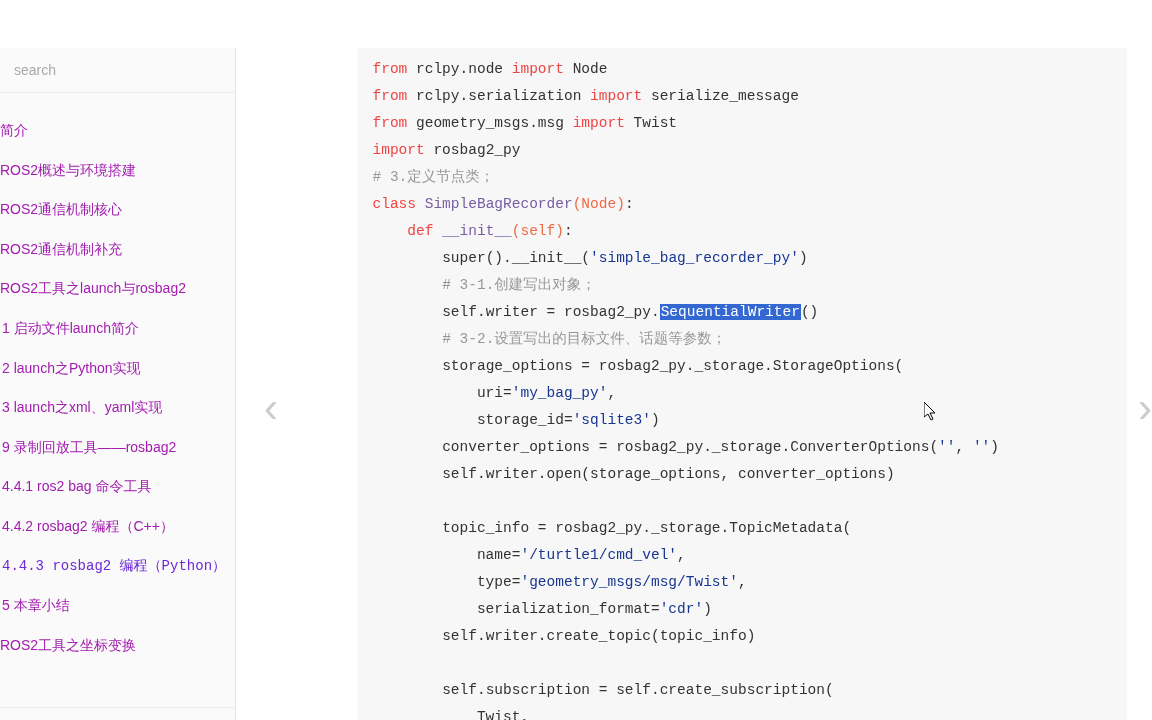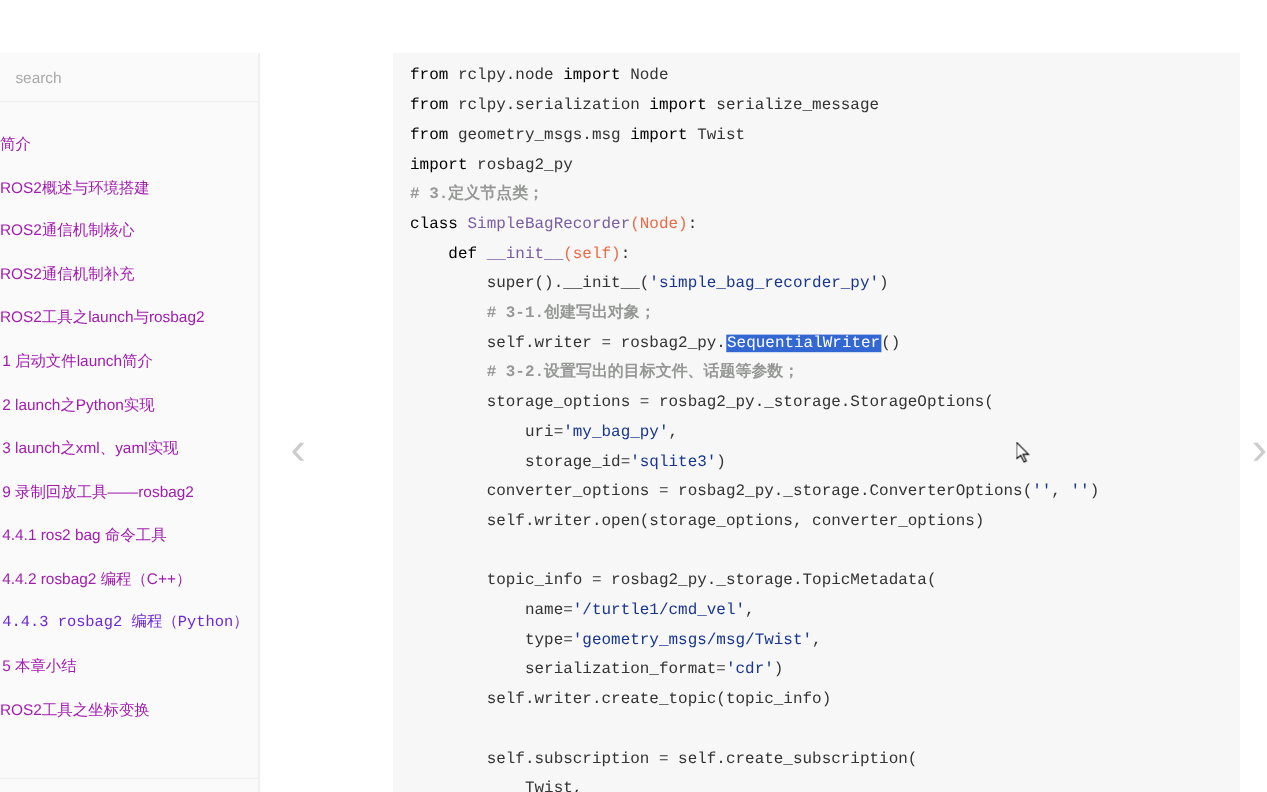--- a/index.html
+++ b/index.html
@@ -87,23 +87,23 @@
     margin-left: 95px;
     background: #f7f7f7;
     padding: 8px 16px 40px 16px;
     font-family: "SFMono-Regular", Consolas, "Liberation Mono", Menlo, monospace;
     font-size: 14.5px;
     line-height: 27px;
     color: #333;
     overflow-y: auto;
     white-space: pre;
   }
-  .tok-kw { color: #000000; }
+  .tok-kw { color: #ef4444; }
   .tok-str { color: #183691; }
-  .tok-cm { color: #969896; font-weight: bold; }
+  .tok-cm { color: #969896; }
   .tok-cls { color: #795da3; }
   .tok-self { color: #ed6a43; }
   .hl-sel {
     background: #3367d1;
     color: #fff;
     padding: 0 1px;
   }
   .cursor-arrow {
     position: absolute;
     left: 688px;

